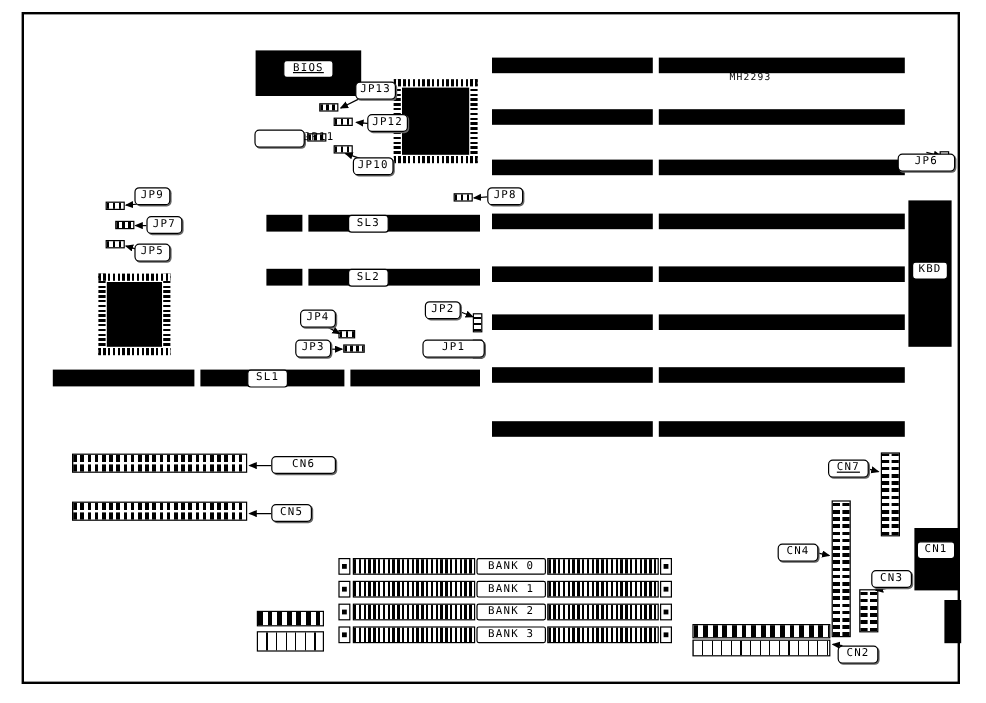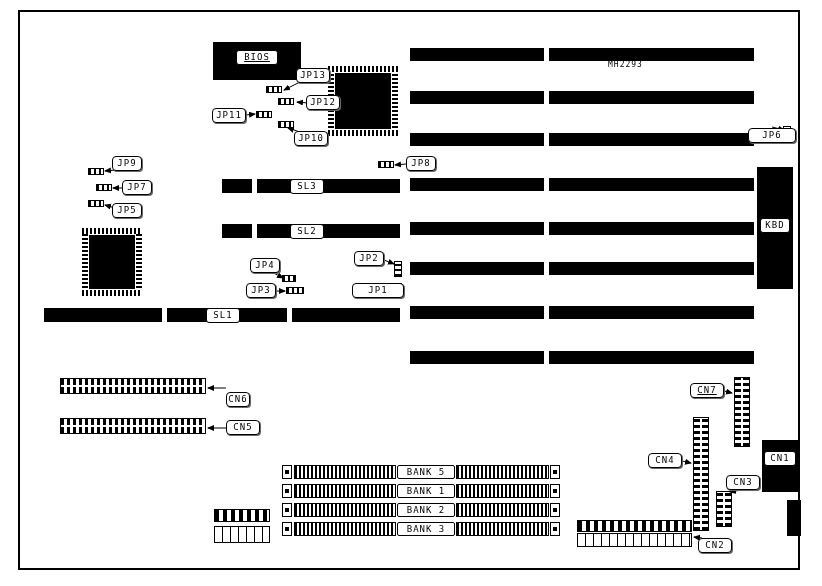--- a/index.html
+++ b/index.html
@@ -147,21 +147,21 @@
   <div class="header-v" style="left:716px;top:491px;height:36px;"></div>
 
   <div class="dip-top" style="left:214px;top:509px;width:56px;height:13px;"></div>
   <div class="dip-bottom" style="left:214px;top:526px;width:56px;height:17px;"></div>
 
   <div class="dip-top" style="left:577px;top:520px;width:115px;height:12px;"></div>
   <div class="dip-bottom" style="left:577px;top:533px;width:115px;height:14px;"></div>
 
   <div class="clip" style="left:282px;top:465px;"></div>
   <div class="simm" style="left:294px;top:465px;width:102px;"></div>
-  <div class="banklabel" style="left:397px;top:465px;width:58px;">BANK 5</div>
+  <div class="banklabel" style="left:397px;top:465px;width:58px;">BANK 0</div>
   <div class="simm" style="left:456px;top:465px;width:93px;"></div>
   <div class="clip" style="left:550px;top:465px;"></div>
 
   <div class="clip" style="left:282px;top:484px;"></div>
   <div class="simm" style="left:294px;top:484px;width:102px;"></div>
   <div class="banklabel" style="left:397px;top:484px;width:58px;">BANK 1</div>
   <div class="simm" style="left:456px;top:484px;width:93px;"></div>
   <div class="clip" style="left:550px;top:484px;"></div>
 
   <div class="clip" style="left:282px;top:503px;"></div>
@@ -213,36 +213,36 @@
     <line x1="226" y1="428" x2="208" y2="428" marker-end="url(#arrow)"></line>
     <line x1="724" y1="391" x2="732" y2="393" marker-end="url(#arrow)"></line>
     <line x1="682" y1="461" x2="691" y2="463" marker-end="url(#arrow)"></line>
     <line x1="741" y1="490" x2="730" y2="492" marker-end="url(#arrow)"></line>
     <line x1="702" y1="538" x2="694" y2="537" marker-end="url(#arrow)"></line>
   </svg>
 
   <div class="taglabel" style="left:236px;top:50px;width:42px;text-decoration:underline;">BIOS</div>
   <div class="callout" style="left:296px;top:68px;width:34px;">JP13</div>
   <div class="callout" style="left:306px;top:95px;width:34px;">JP12</div>
-  <div class="callout" style="left:212px;top:108px;width:34px;">JP11</div>
+  <div class="callout" style="left:212px;top:108px;width:22px;padding-left:40px;">JP11</div>
   <div class="callout" style="left:294px;top:131px;width:34px;">JP10</div>
   <div class="callout" style="left:748px;top:128px;width:48px;">JP6</div>
   <div class="callout" style="left:406px;top:156px;width:30px;">JP8</div>
   <div class="callout" style="left:112px;top:156px;width:30px;">JP9</div>
   <div class="callout" style="left:122px;top:180px;width:30px;">JP7</div>
   <div class="callout" style="left:112px;top:203px;width:30px;">JP5</div>
   <div class="callout" style="left:250px;top:258px;width:30px;">JP4</div>
   <div class="callout" style="left:246px;top:283px;width:30px;">JP3</div>
   <div class="callout" style="left:354px;top:251px;width:30px;">JP2</div>
   <div class="callout" style="left:352px;top:283px;width:52px;">JP1</div>
   <div class="taglabel" style="left:290px;top:179px;width:34px;">SL3</div>
   <div class="taglabel" style="left:290px;top:224px;width:34px;">SL2</div>
   <div class="taglabel" style="left:206px;top:308px;width:34px;">SL1</div>
   <div class="taglabel" style="left:760px;top:218px;width:30px;">KBD</div>
-  <div class="callout" style="left:226px;top:392px;width:24px;">CN6</div>
+  <div class="callout" style="left:226px;top:380px;width:54px;">CN6</div>
   <div class="callout" style="left:226px;top:420px;width:34px;">CN5</div>
   <div class="callout" style="left:690px;top:383px;width:34px;text-decoration:underline;">CN7</div>
   <div class="callout" style="left:648px;top:453px;width:34px;">CN4</div>
   <div class="callout" style="left:726px;top:475px;width:34px;">CN3</div>
   <div class="callout" style="left:698px;top:538px;width:34px;">CN2</div>
   <div class="taglabel" style="left:764px;top:451px;width:32px;">CN1</div>
 
 </div>
 
 </body></html>

